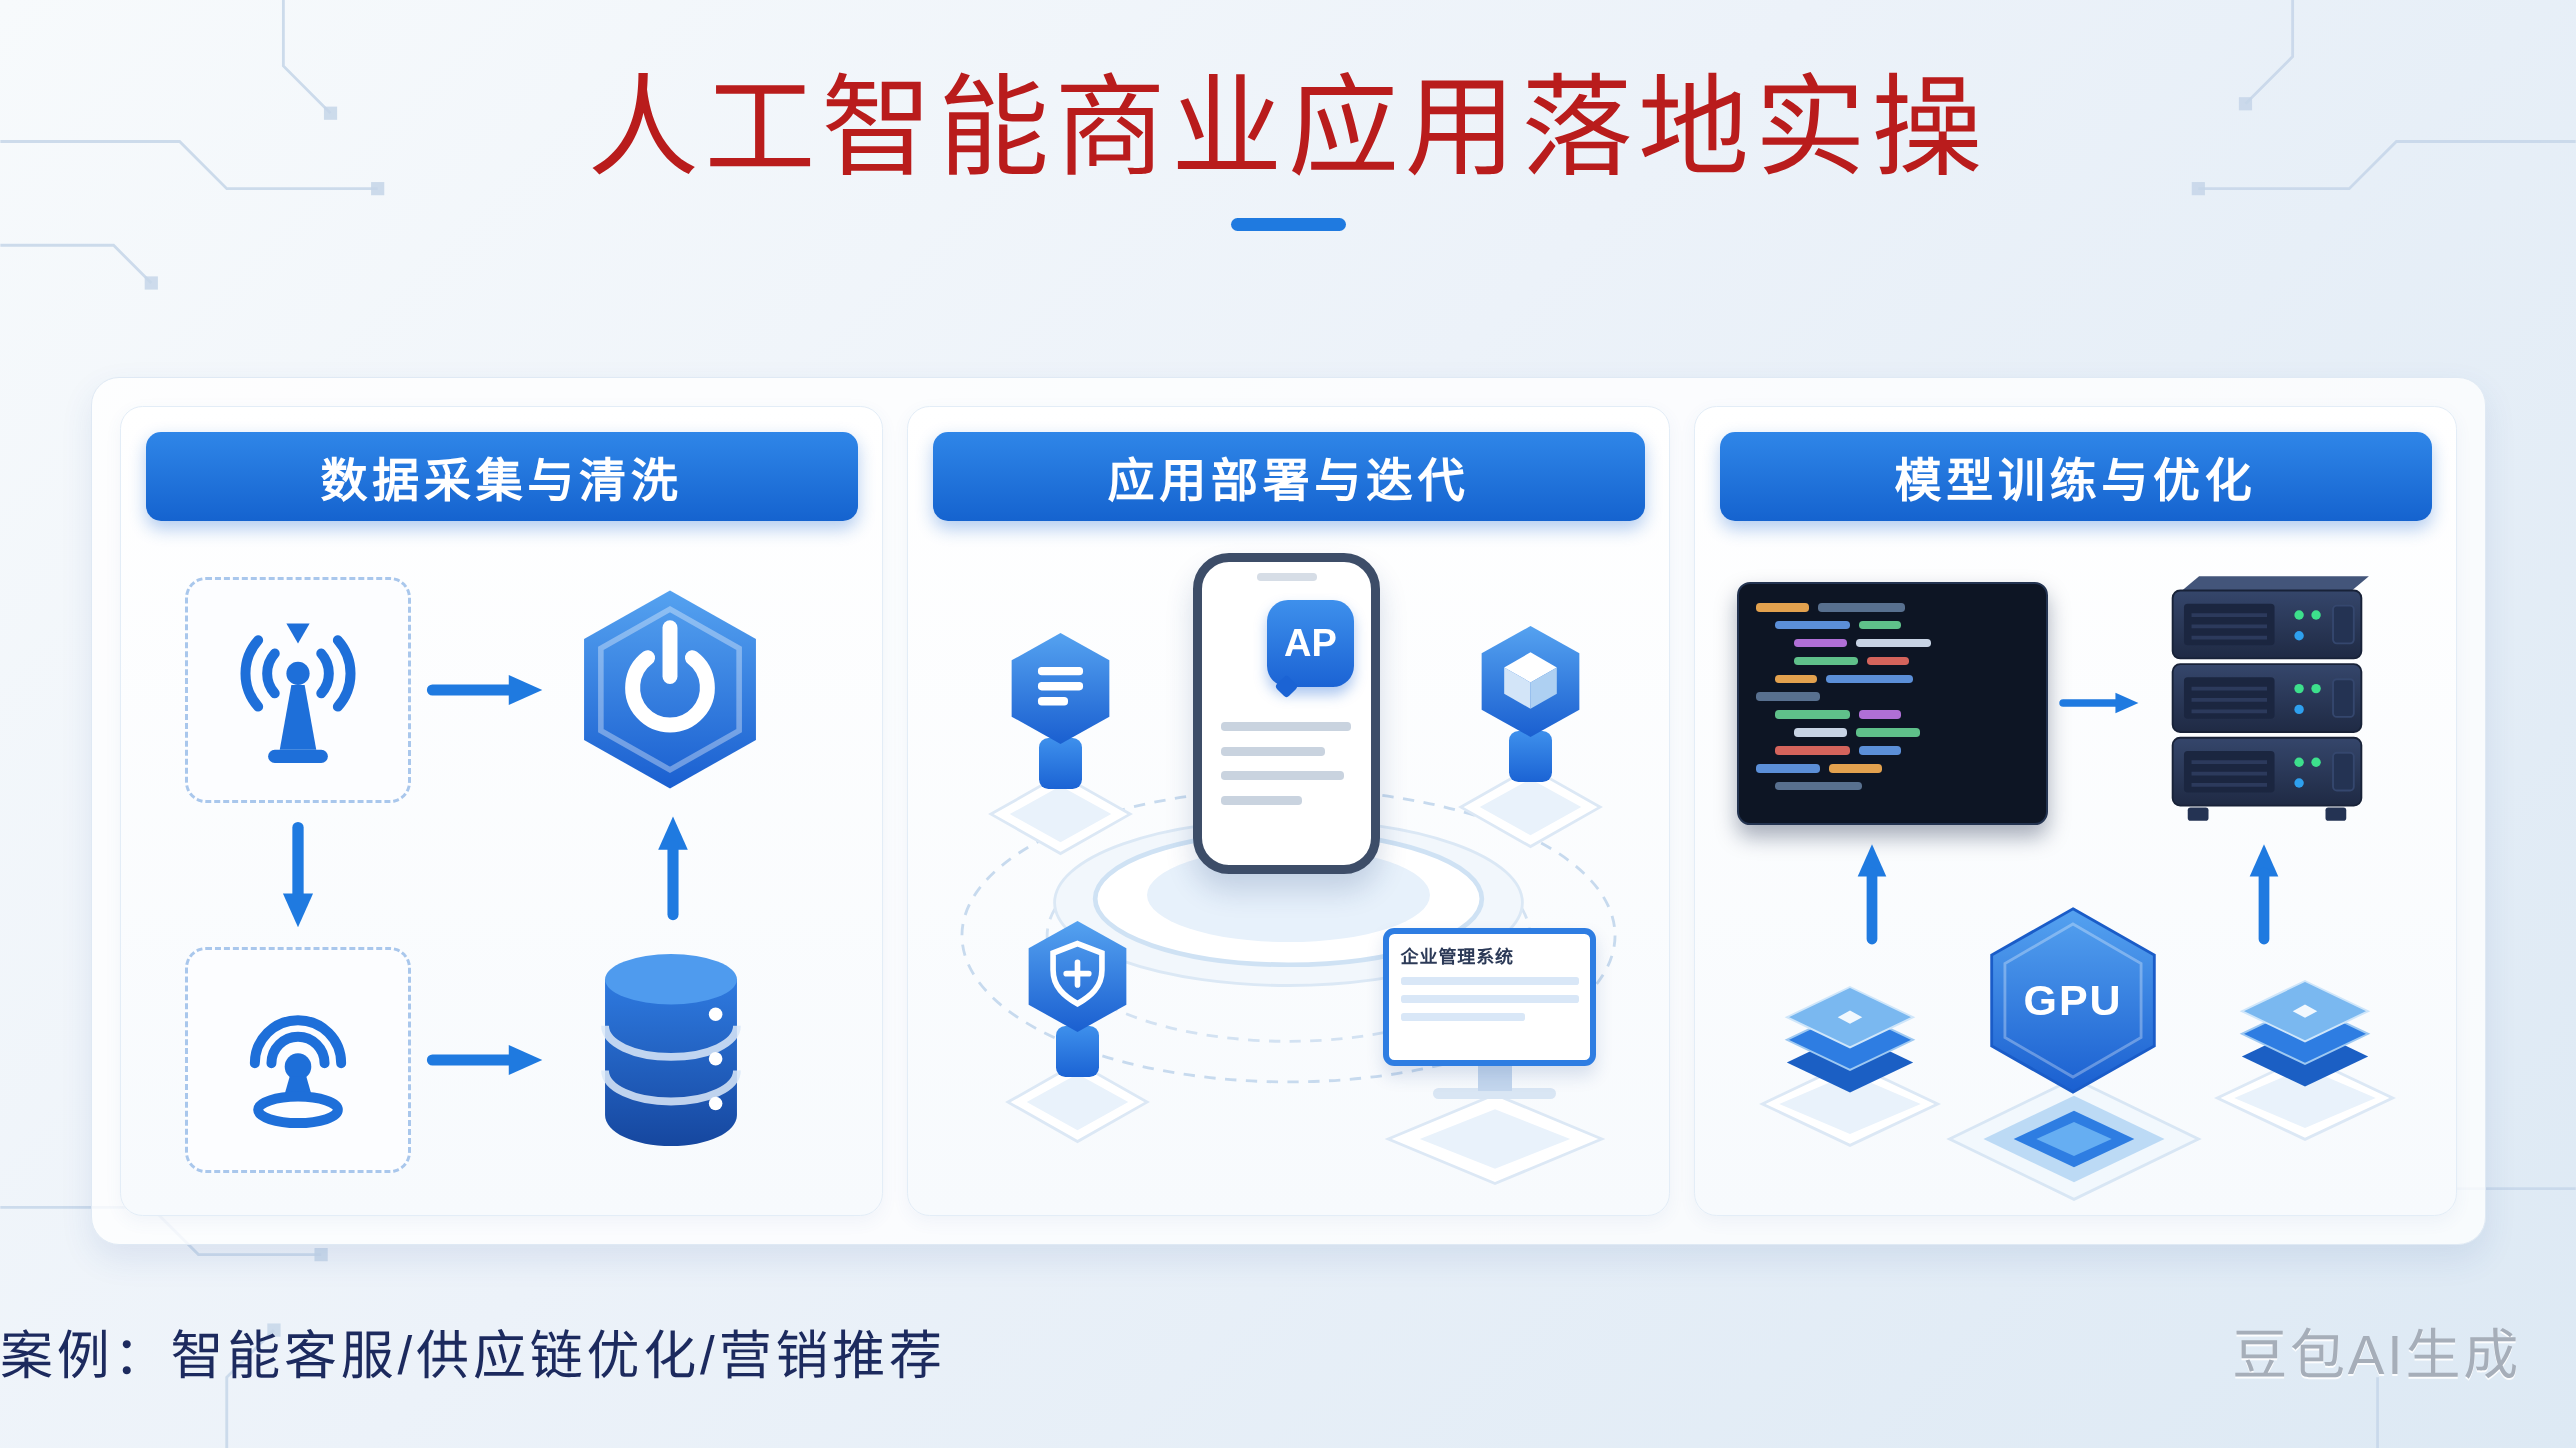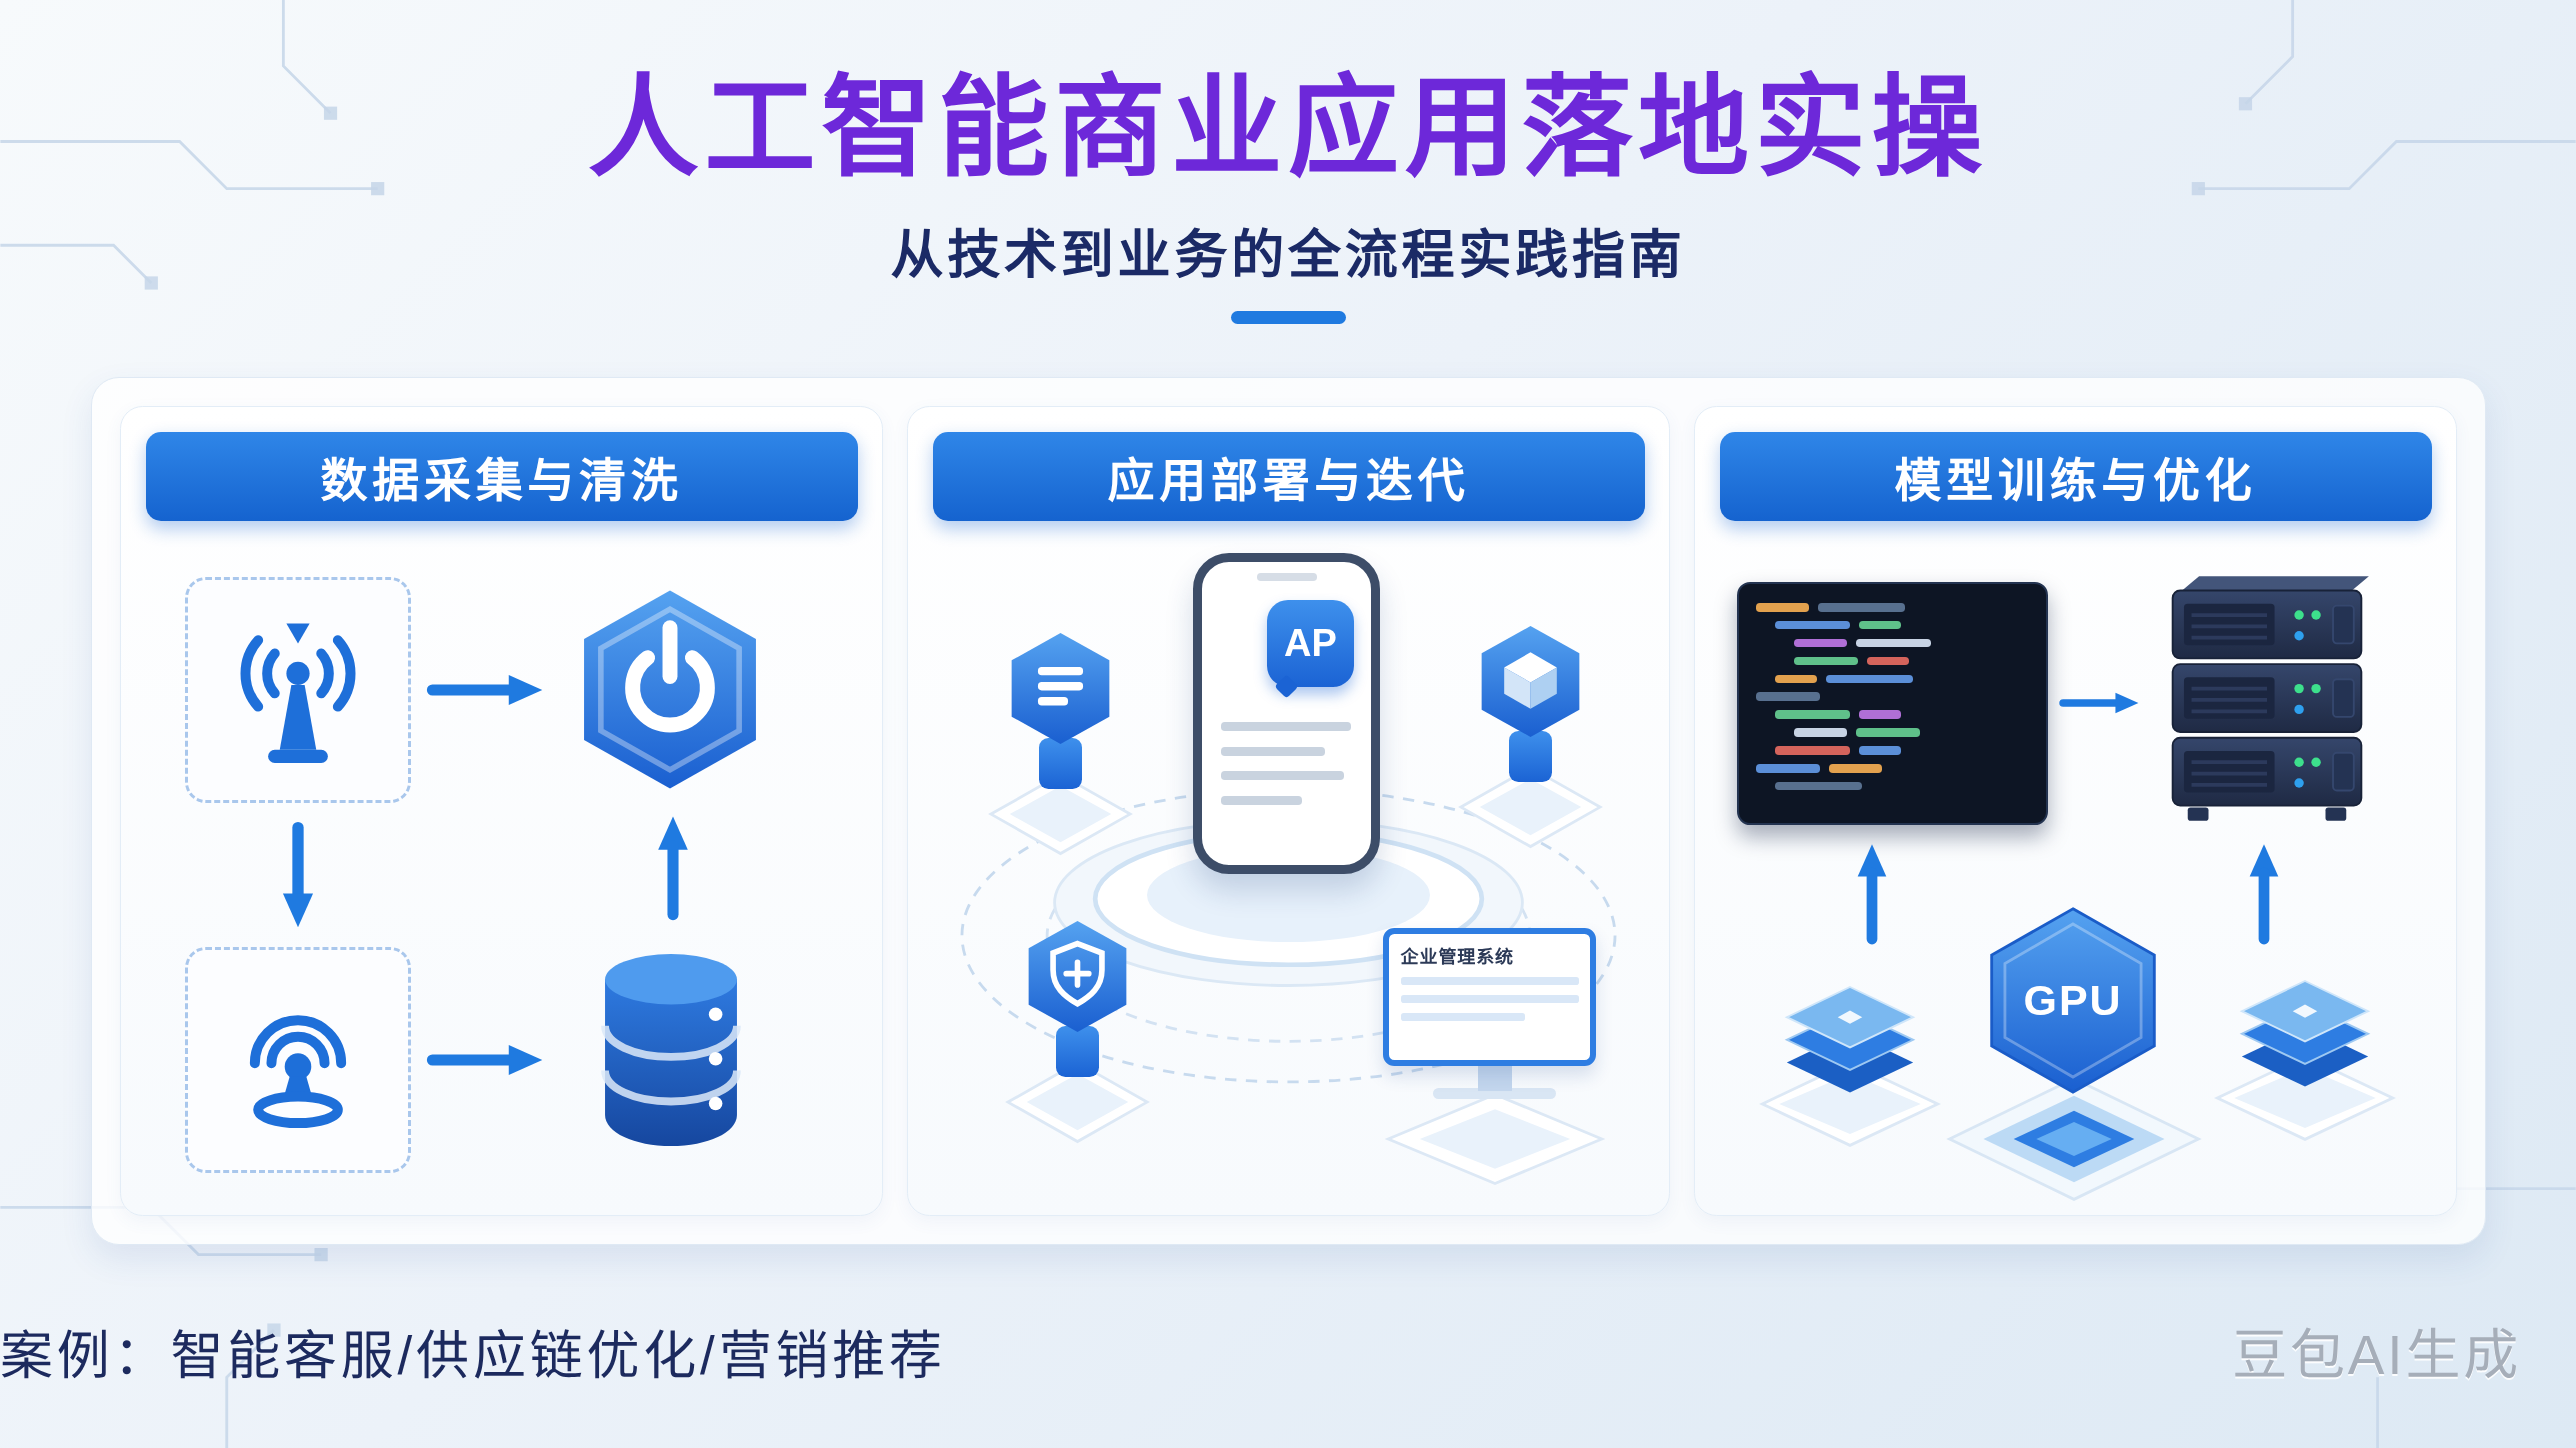--- a/index.html
+++ b/index.html
@@ -8,21 +8,21 @@
     font-family:"Liberation Sans","DejaVu Sans",sans-serif;
     background:linear-gradient(135deg,#f7fafc 0%,#ecf2f9 45%,#dde9f4 100%);
     overflow:hidden;
   }
   .canvas{position:relative;width:2576px;height:1448px}
   .circuit{position:absolute;inset:0;z-index:0;width:100%;height:100%}
   .abs{position:absolute}
 
   
   .header{position:absolute;top:62px;left:0;width:100%;text-align:center;z-index:2}
-  .title{font-size:111px;font-weight:700;color:#6d28d9;letter-spacing:5.7px;line-height:1.2}
+  .title{font-size:111px;font-weight:400;color:#b91c1c;letter-spacing:5.7px;line-height:1.2}
   .subtitle{margin-top:17px;font-size:53px;font-weight:700;color:#1b2a66;letter-spacing:3.8px}
   .accent-bar{margin:22.6px auto 0;width:115px;height:13.2px;border-radius:6.6px;background:#1f7ae0}
 
   
   .board{position:absolute;left:91px;top:377px;width:2395px;height:868px;
     background:rgba(255,255,255,.78);border:1.9px solid #dfe9f4;border-radius:28px;
     box-shadow:0 13.2px 32px rgba(40,80,160,.10);display:flex;gap:24px;padding:28px;z-index:1}
   .panel{position:relative;flex:1;border-radius:22.6px;border:1.9px solid #e3edf7;
     background:linear-gradient(180deg,#ffffff 0%,#f7fafd 100%);
     box-shadow:0 5.7px 17px rgba(60,100,170,.06)}
@@ -124,21 +124,20 @@
       <rect x="2323" y="193" width="14" height="14"></rect>
       <rect x="2373" y="103" width="14" height="14"></rect>
       <rect x="333" y="1323" width="14" height="14"></rect>
       <rect x="283" y="1403" width="14" height="14"></rect>
       <rect x="2393" y="1203" width="14" height="14"></rect>
     </g>
   </svg>
 
   <div class="header">
     <h1 class="title">人工智能商业应用落地实操</h1>
-    <div class="subtitle">从技术到业务的全流程实践指南</div>
     <div class="accent-bar"></div>
   </div>
 
   <div class="board">
 
     <section class="panel">
       <div class="panel-header">
         <span>数据采集与清洗</span>
       </div>
 

